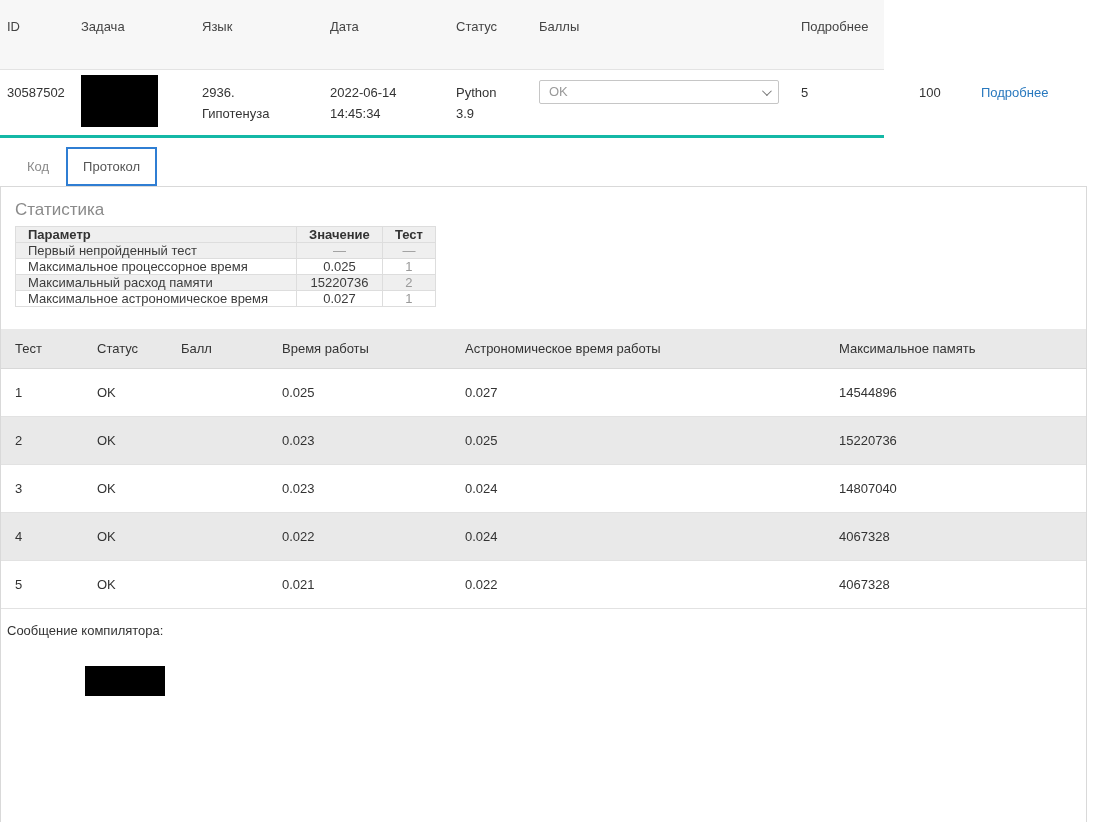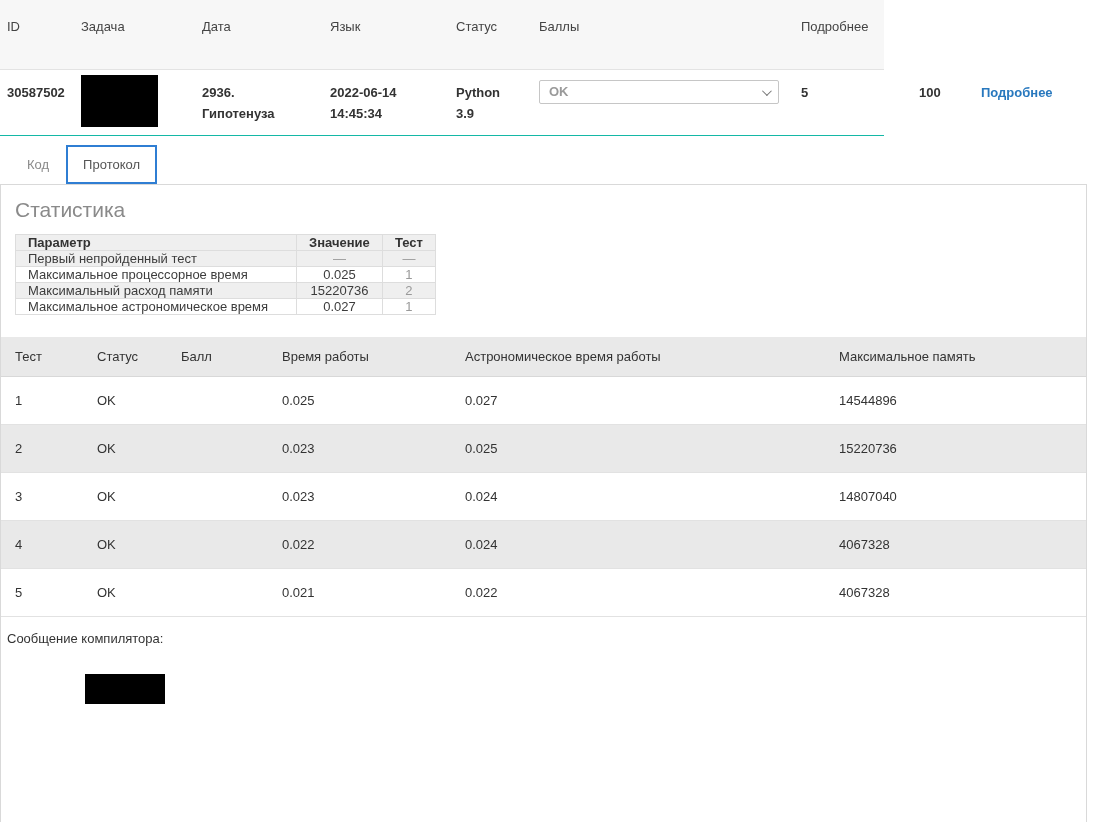--- a/index.html
+++ b/index.html
@@ -21,21 +21,21 @@
   .subm-grid .cell { padding: 0 10px 8px 0; }
   .subm-grid .cell:first-child { padding-left: 7px; }
   .subm-head {
     background: #f7f7f7;
     border-bottom: 1px solid #e3e3e3;
     min-height: 70px;
     color: #444;
   }
   .subm-head .cell { padding-top: 17px; line-height: 1.6; }
   .subm-head .narrow { max-width: 88px; }
-  .subm-row { min-height: 63px; border-bottom: 1px solid #14b8a6; font-weight: bold; }
+  .subm-row { min-height: 63px; border-bottom: 3px solid #14b8a6; }
   .subm-row .cell { padding-top: 13px; line-height: 1.6; }
   .subm-row .cell.redact-cell { padding-top: 5px; }
 
   .redacted { background: #000; width: 77px; height: 52px; }
   .redacted.bottom { width: 80px; height: 30px; margin-left: 84px; margin-top: 28px; }
 
   .select-box {
     width: 240px; height: 24px;
     border: 1px solid #c6c6c6; border-radius: 2px;
     background: #fff; color: #9a9a9a;
@@ -63,21 +63,21 @@
 
   
   .panel {
     border: 1px solid #d9d9d9;
     margin-right: 11px;
     min-height: 641px;
     background: #fff;
   }
 
   .stats-section { padding: 13px 14px 22px 14px; }
-  .stats-title { color: #8a8a8a; font-size: 21px; margin-bottom: 12px; }
+  .stats-title { color: #8a8a8a; font-size: 17px; margin-bottom: 6px; }
 
   table { border-collapse: collapse; font-size: 13px; }
 
   .stats-table th, .stats-table td {
     border: 1px solid #ddd;
     padding: 0 12px;
     text-align: left;
     color: #3c3c3c;
   }
   .stats-table th { background: #efefef; font-weight: bold; color: #333; }
@@ -102,22 +102,22 @@
   .tests-table tbody tr:nth-child(even) { background: #e9e9e9; }
 
   .compiler-label { padding: 14px 6px 0 6px; color: #333; }
 </style>
 </head>
 <body>
 
 <div class="subm-grid subm-head">
   <div class="cell">ID</div>
   <div class="cell">Задача</div>
+  <div class="cell">Язык</div>
   <div class="cell">Дата</div>
-  <div class="cell">Язык</div>
   <div class="cell">Статус</div>
   <div class="cell">Баллы</div>
   <div class="cell">Подробнее</div>
 </div>
 
 <div class="subm-grid subm-row">
   <div class="cell">30587502</div>
   <div class="cell redact-cell">
     <div class="redacted"></div>
   </div>

